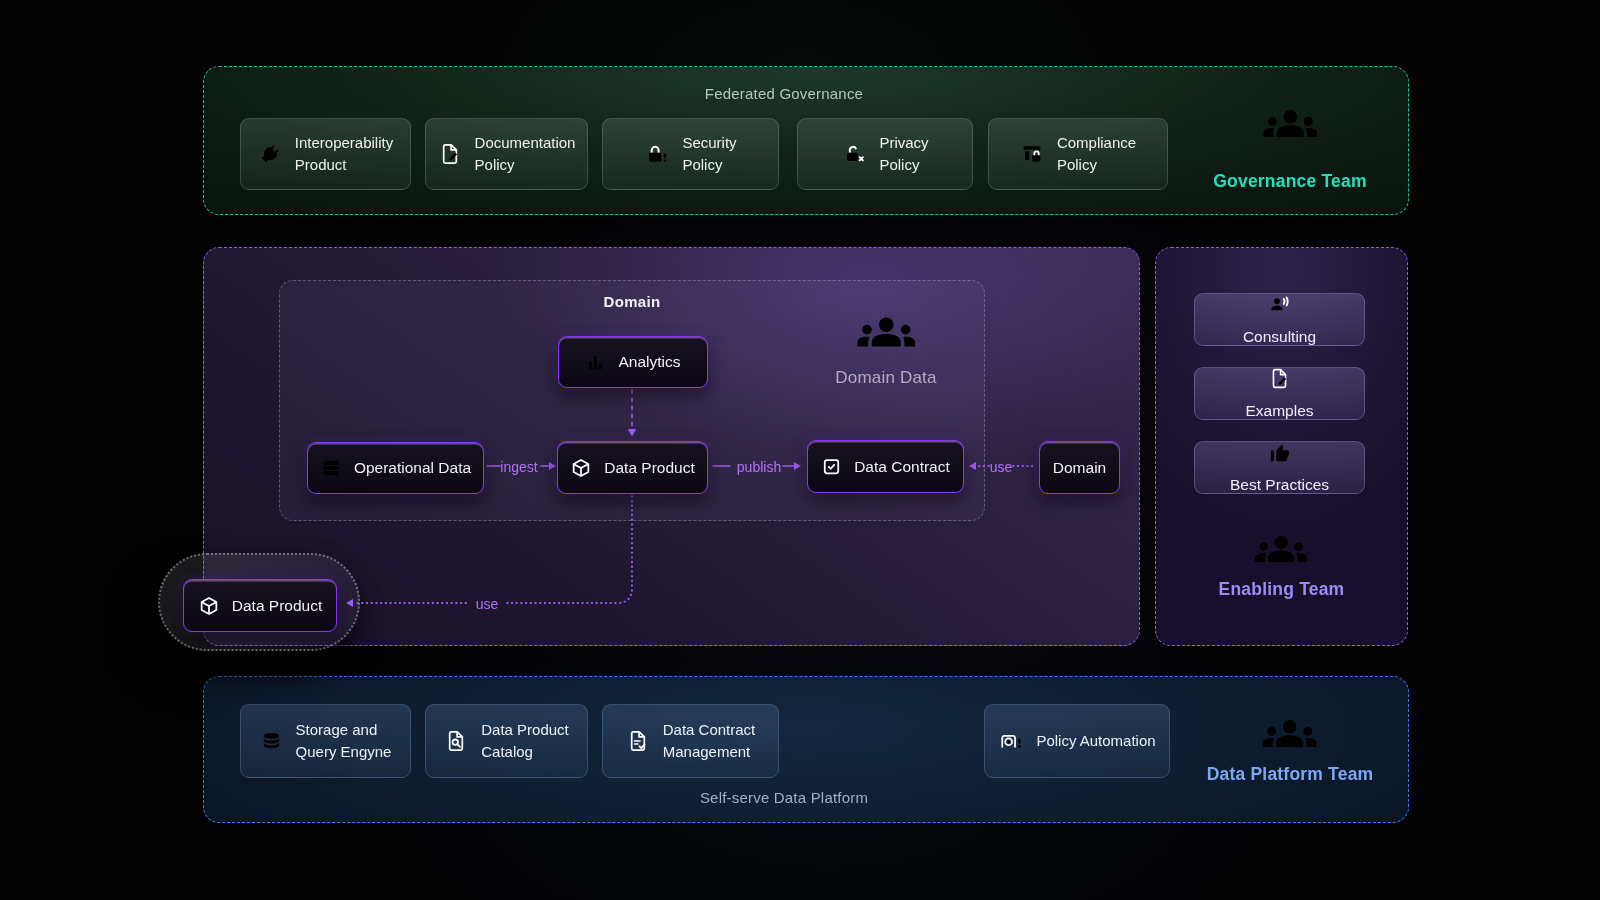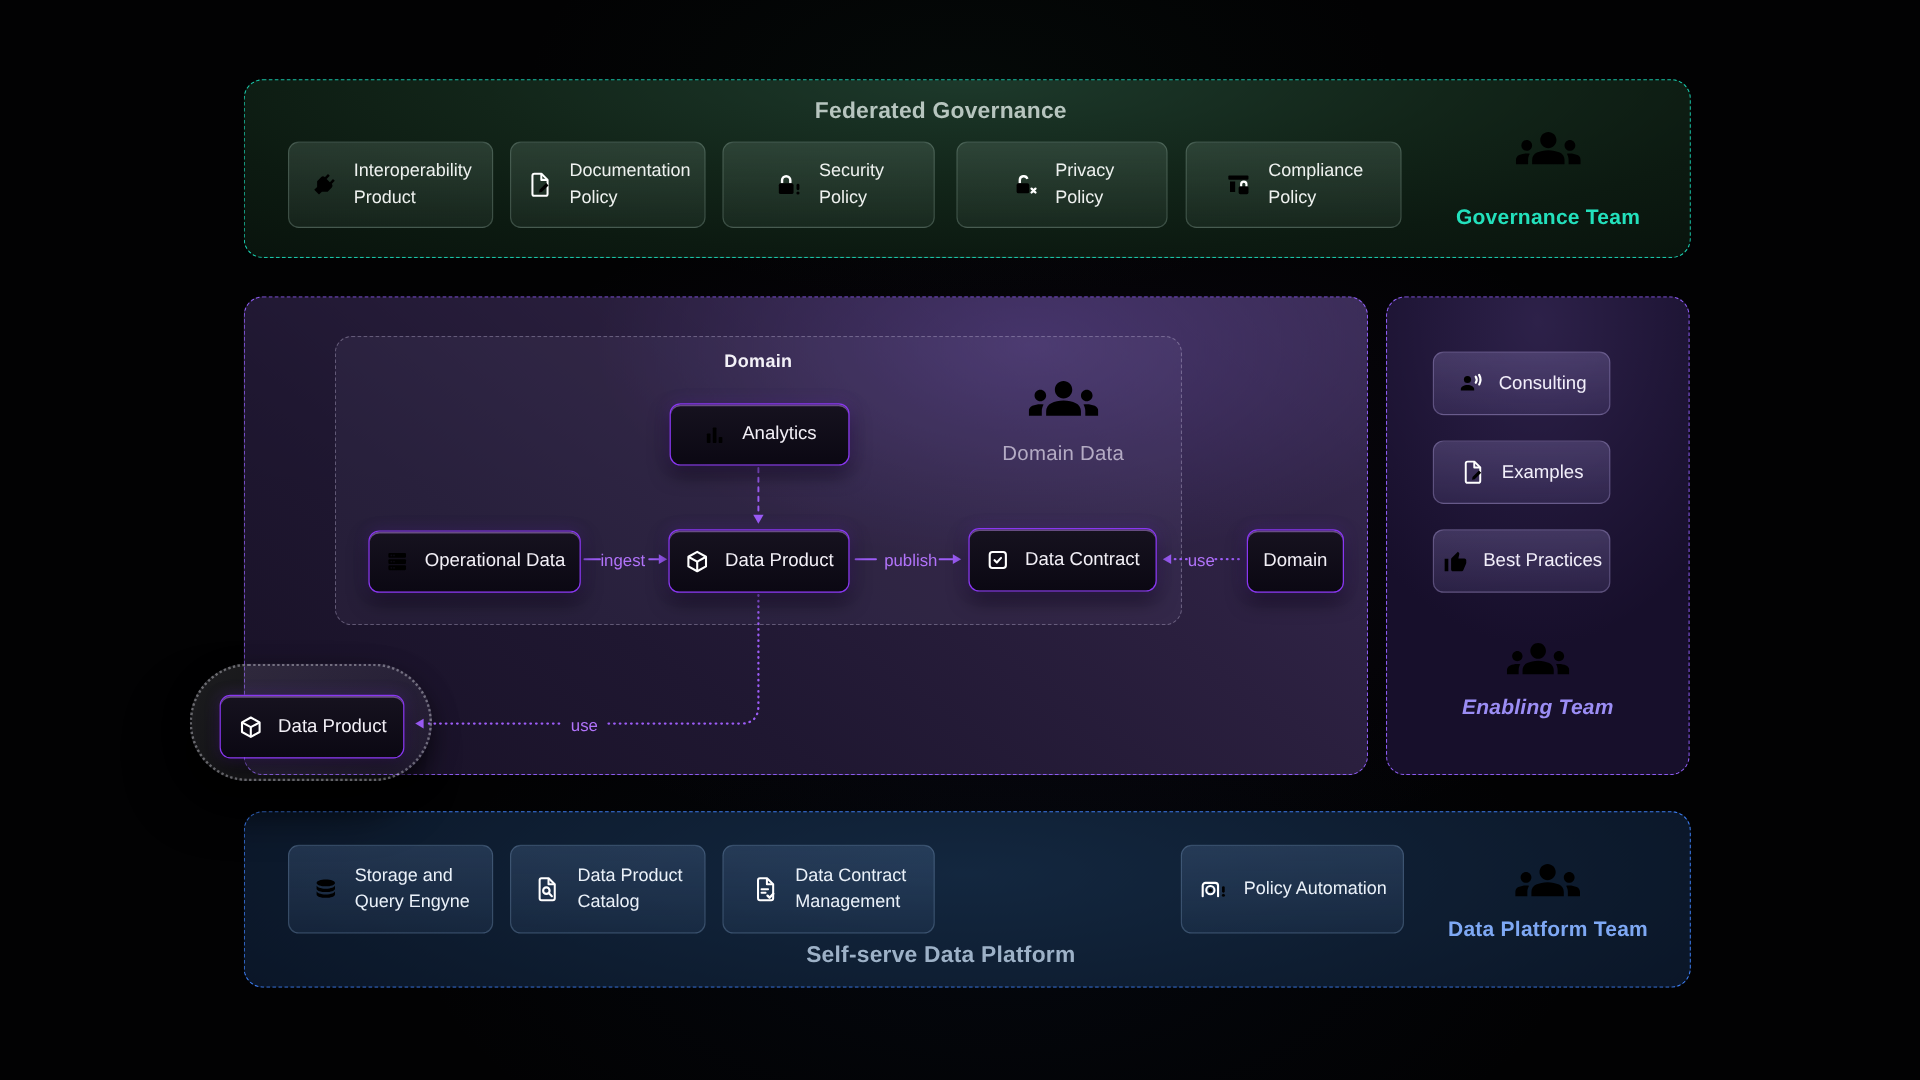--- a/index.html
+++ b/index.html
@@ -31,21 +31,21 @@
     border:1.6px dashed var(--domain-border,#8c5bf0);
     background:radial-gradient(90% 80% at 50% 5%, #2d2149 0%, #211739 45%, #170f2b 85%);
   }
   .platform-panel{
     left:203px;top:676px;width:1206px;height:147px;
     border:1.6px dashed var(--platform-border,#3c7cf0);
     background:radial-gradient(75% 160% at 50% 35%, #13273f 0%, #0d1b2e 55%, #081122 100%);
   }
   .sec-title{
     position:absolute;transform:translate(-50%,-50%);
-    font-size:19px;letter-spacing:.2px;white-space:nowrap;font-weight:bold;
+    font-size:15px;letter-spacing:.2px;white-space:nowrap;
   }
   .gov-title{color:#b7c5bf;}
   .platform-title{color:#9db1c7;}
   .inner-box{
     position:absolute;left:75px;top:32px;width:706px;height:241px;
     border:1.5px dashed rgba(192,183,212,0.38);border-radius:14px;
     background:rgba(170,150,210,0.07);box-sizing:border-box;
   }
   .inner-title{
     position:absolute;left:50%;top:12px;transform:translateX(-50%);
@@ -67,21 +67,21 @@
   }
   .card .cl{font-size:15px;line-height:1.45;white-space:pre-line;}
   .card svg{flex:none;color:#fff;}
   .team{
     position:absolute;transform:translateX(-50%);
     display:flex;flex-direction:column;align-items:center;gap:13px;
   }
   .team .tl{font-size:17.5px;font-weight:700;letter-spacing:.2px;white-space:nowrap;}
   .gov-team{color:var(--governance-accent,#23e0bc);}
   .gov-team .tl{color:var(--governance-accent,#23e0bc);margin-top:17px;}
-  .enabling-team{color:var(--enabling-accent,#9b8df4);font-style:italic;}
+  .enabling-team{color:var(--enabling-accent,#9b8df4);}
   .enabling-team .tl{color:var(--enabling-accent,#9b8df4);}
   .platform-team{color:var(--platform-accent,#7ea8f4);}
   .platform-team .tl{color:var(--platform-accent,#7ea8f4);}
   .domain-team{color:#f2f0f6;gap:17px;}
   .domain-team .tl{color:#b4abc4;font-weight:400;font-size:17px;}
   .node{
     position:absolute;border-radius:9px;box-sizing:border-box;
     display:flex;align-items:center;justify-content:center;gap:12px;
     background:linear-gradient(180deg,#16121f 0%, #0b0813 100%);
     border:1.2px solid var(--node-border,#8936f2);
@@ -93,24 +93,24 @@
   }
   .node .nl{font-size:15.5px;color:#f2eff6;white-space:nowrap;}
   .pill{
     position:absolute;left:158px;top:553px;width:202px;height:98px;border-radius:54px;
     border:2px dotted rgba(222,222,232,0.42);box-sizing:border-box;
     background:linear-gradient(135deg, rgba(165,165,175,0.17), rgba(110,110,122,0.09));
     box-shadow:-16px 24px 36px rgba(0,0,0,0.72), 0 8px 20px rgba(0,0,0,0.5);
     z-index:4;
   }
   .btn{
-    position:absolute;left:38px;width:148px;height:53px;border-radius:9px;box-sizing:border-box;
+    position:absolute;left:38px;width:171px;height:53px;border-radius:9px;box-sizing:border-box;
     display:flex;align-items:center;justify-content:center;gap:12px;
     background:linear-gradient(180deg, rgba(168,152,220,0.26), rgba(138,122,194,0.16));
-    border:1px solid rgba(192,177,236,0.30);color:#f2effa;
+    border:1px solid rgba(192,177,236,0.30);color:#f2effa;flex-direction:column;
   }
   .btn .bl{font-size:15.5px;white-space:nowrap;}
   .btn svg{flex:none;color:#fff;}
   .edge-label{
     position:absolute;transform:translate(-50%,-50%);
     font-size:14px;color:#b173f9;white-space:nowrap;z-index:6;
   }
   .overlay{position:absolute;left:0;top:0;z-index:5;pointer-events:none;}
   .node,.card,.btn{z-index:6;}
   .hidden-defs{position:absolute;width:0;height:0;overflow:hidden;}

